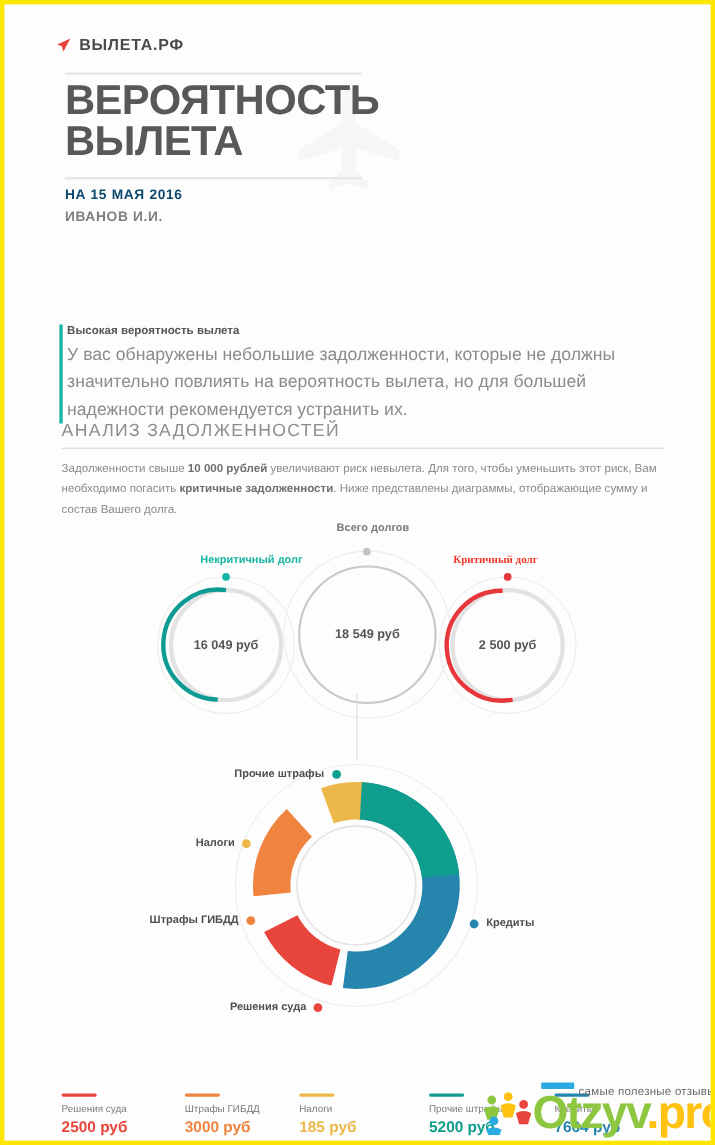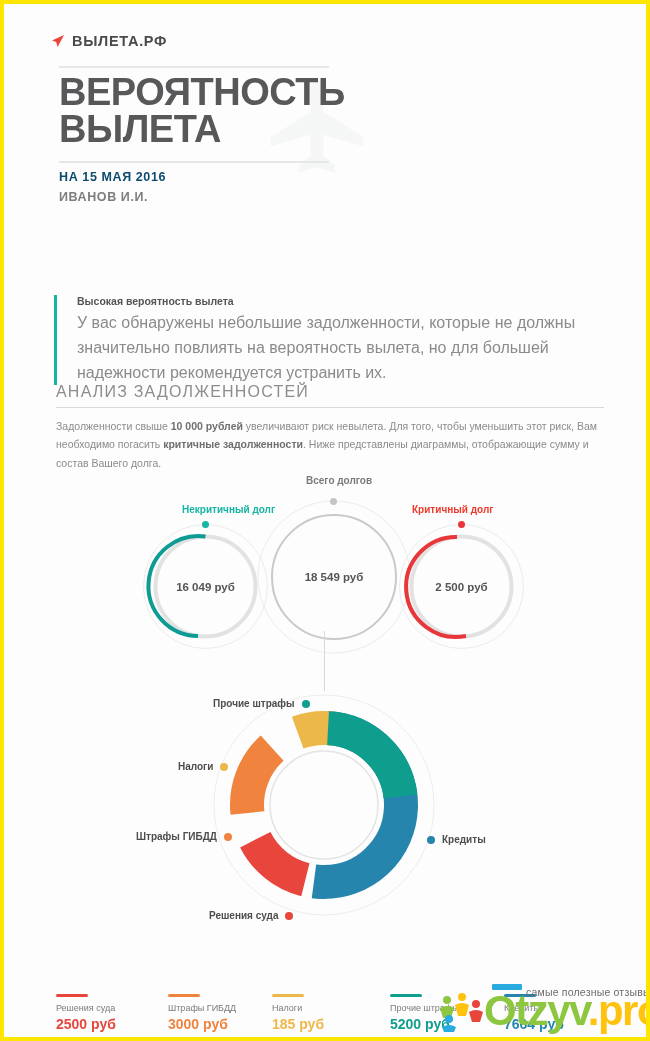--- a/index.html
+++ b/index.html
@@ -44,21 +44,21 @@
   .gauge{position:absolute;left:392px;top:50px;width:210px;height:210px;}
   .gauge svg{display:block;}
   .gauge-value{
     position:absolute;left:0;top:0;width:210px;height:210px;
     display:flex;align-items:center;justify-content:center;
     font-size:43px;font-weight:bold;color:#0d9b93;letter-spacing:-1px;
   }
   .gauge-plane{position:absolute;left:162px;top:2px;width:30px;height:30px;}
 
   
-  .notice{position:absolute;left:50px;top:291px;width:550px;padding-left:20px;border-left:3px solid #16b5a3;}
+  .notice{position:absolute;left:50px;top:291px;width:550px;padding-left:4px;border-left:3px solid #16b5a3;}
   .notice-title{font-size:10.5px;font-weight:bold;color:#555;margin-bottom:4px;}
   .notice-body{font-size:16px;line-height:1.55;color:#8b8b8b;}
 
   
   .sec-title{position:absolute;left:52px;top:379px;font-size:16px;color:#8d8d8d;letter-spacing:1.2px;}
   .sec-rule{position:absolute;left:52px;top:403px;width:548px;height:1px;background:#d8d8d8;}
   .sec-text{position:absolute;left:52px;top:413px;width:550px;font-size:10.5px;line-height:1.75;color:#8b8b8b;}
   .sec-text b{color:#6f6f6f;}
 
   
@@ -164,21 +164,21 @@
 
     <div class="circ" style="left:390px;top:50px;width:135px;height:135px;">
       <svg width="135" height="135" viewBox="0 0 135 135">
         <circle cx="67.5" cy="67.5" r="62" fill="none" stroke="#ececec" stroke-width="1"></circle>
         <circle cx="67.5" cy="67.5" r="50" fill="none" stroke="#e2e2e2" stroke-width="4"></circle>
         <path d="M63 18 A50 50 0 1 0 72 117" fill="none" stroke="#e8373a" stroke-width="4"></path>
       </svg>
       <div class="circ-val">2 500 руб</div>
       <span class="dot" style="background:#e8373a;left:64px;top:2px;"></span>
     </div>
-    <div class="circ-label lab-right" style="position:absolute;left:408px;top:35px;">Критичный долг</div>
+    <div class="circ-label lab-right" style="position:absolute;left:408px;top:35px;font-family:Liberation Serif, serif;">Критичный долг</div>
   </div>
 
   <div class="connector"></div>
 
   <div class="donut">
     <svg width="228" height="228" viewBox="0 0 228 228">
       <circle cx="114" cy="114" r="110" fill="none" stroke="#ededed" stroke-width="1"></circle>
       <circle cx="114" cy="114" r="54" fill="none" stroke="#e4e4e4" stroke-width="1.5"></circle>
 
       <g fill="none" stroke-width="34">

